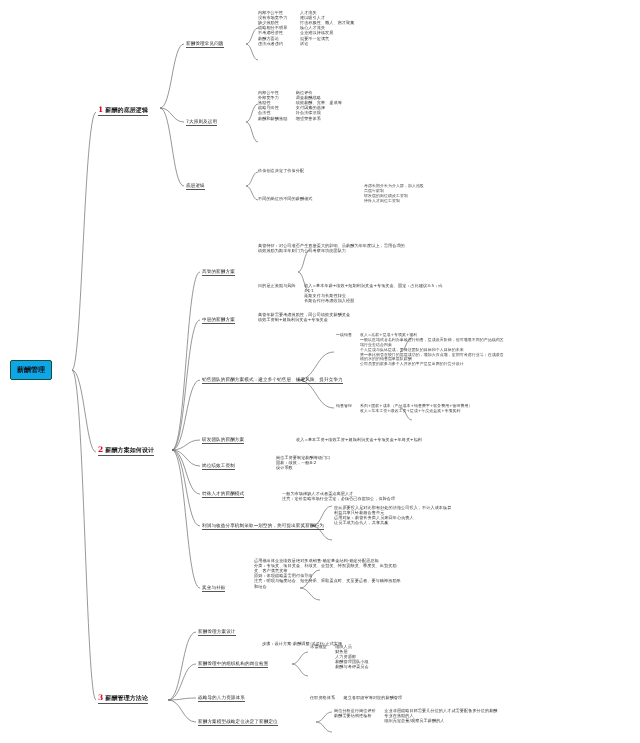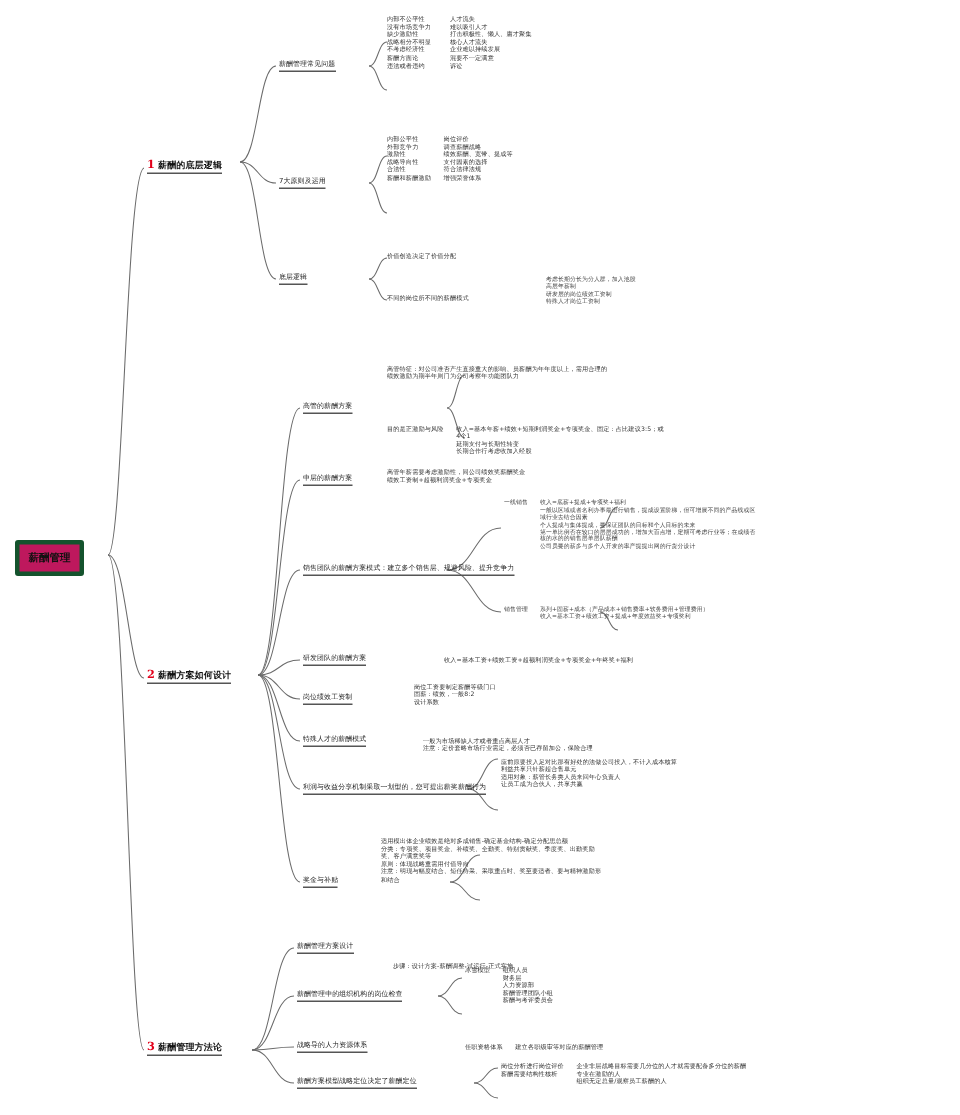--- a/index.html
+++ b/index.html
@@ -1,21 +1,21 @@
 <!DOCTYPE html>
 <html><head>
 <meta charset="utf-8">
 <style>
   html,body{margin:0;padding:0;background:#ffffff;}
   body{width:640px;height:743px;font-family:"DejaVu Sans","Liberation Sans",sans-serif;color:#1a1a1a;overflow:hidden;}
   #canvas{position:relative;width:640px;height:743px;}
   svg.links{position:absolute;left:0;top:0;width:640px;height:743px;pointer-events:none;}
   .node{position:absolute;font-size:4.2px;line-height:1.25;white-space:nowrap;letter-spacing:0.1px;}
   .root{
-    position:absolute;background:#be185d;border:3px solid #14532d;border-radius:2px;
+    position:absolute;background:#0ea5e9;border:1px solid #14532d;border-radius:2px;
     padding:4px 6px;font-size:7px;font-weight:bold;color:#111;
   }
   .lvl1{font-size:6px;font-weight:bold;color:#111;}
   .lvl1 .num{
     display:inline-block;color:#e2001a;font-weight:bold;font-size:7.5px;margin-right:2px;
     font-family:"DejaVu Serif","Liberation Serif",serif;
   }
   .lvl2{font-size:4.6px;color:#222;}
   .lvl3{font-size:4.1px;color:#333;}
   .lvl4{font-size:3.9px;color:#444;}

